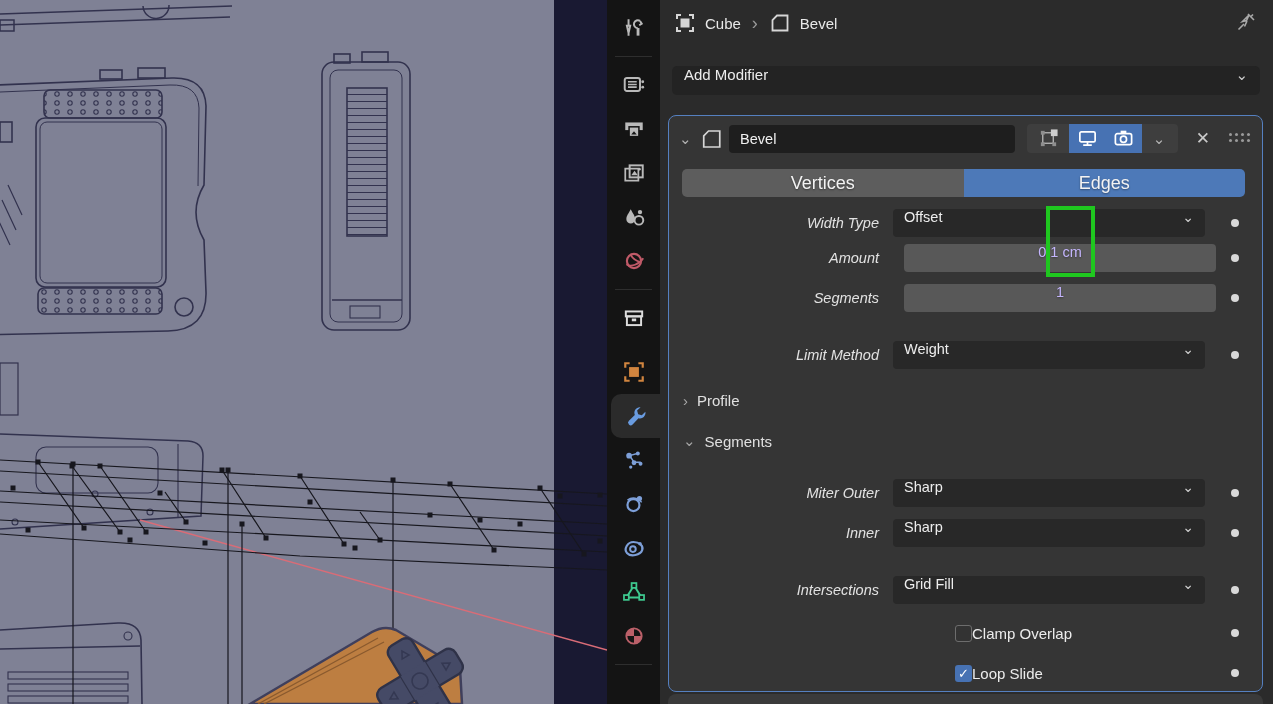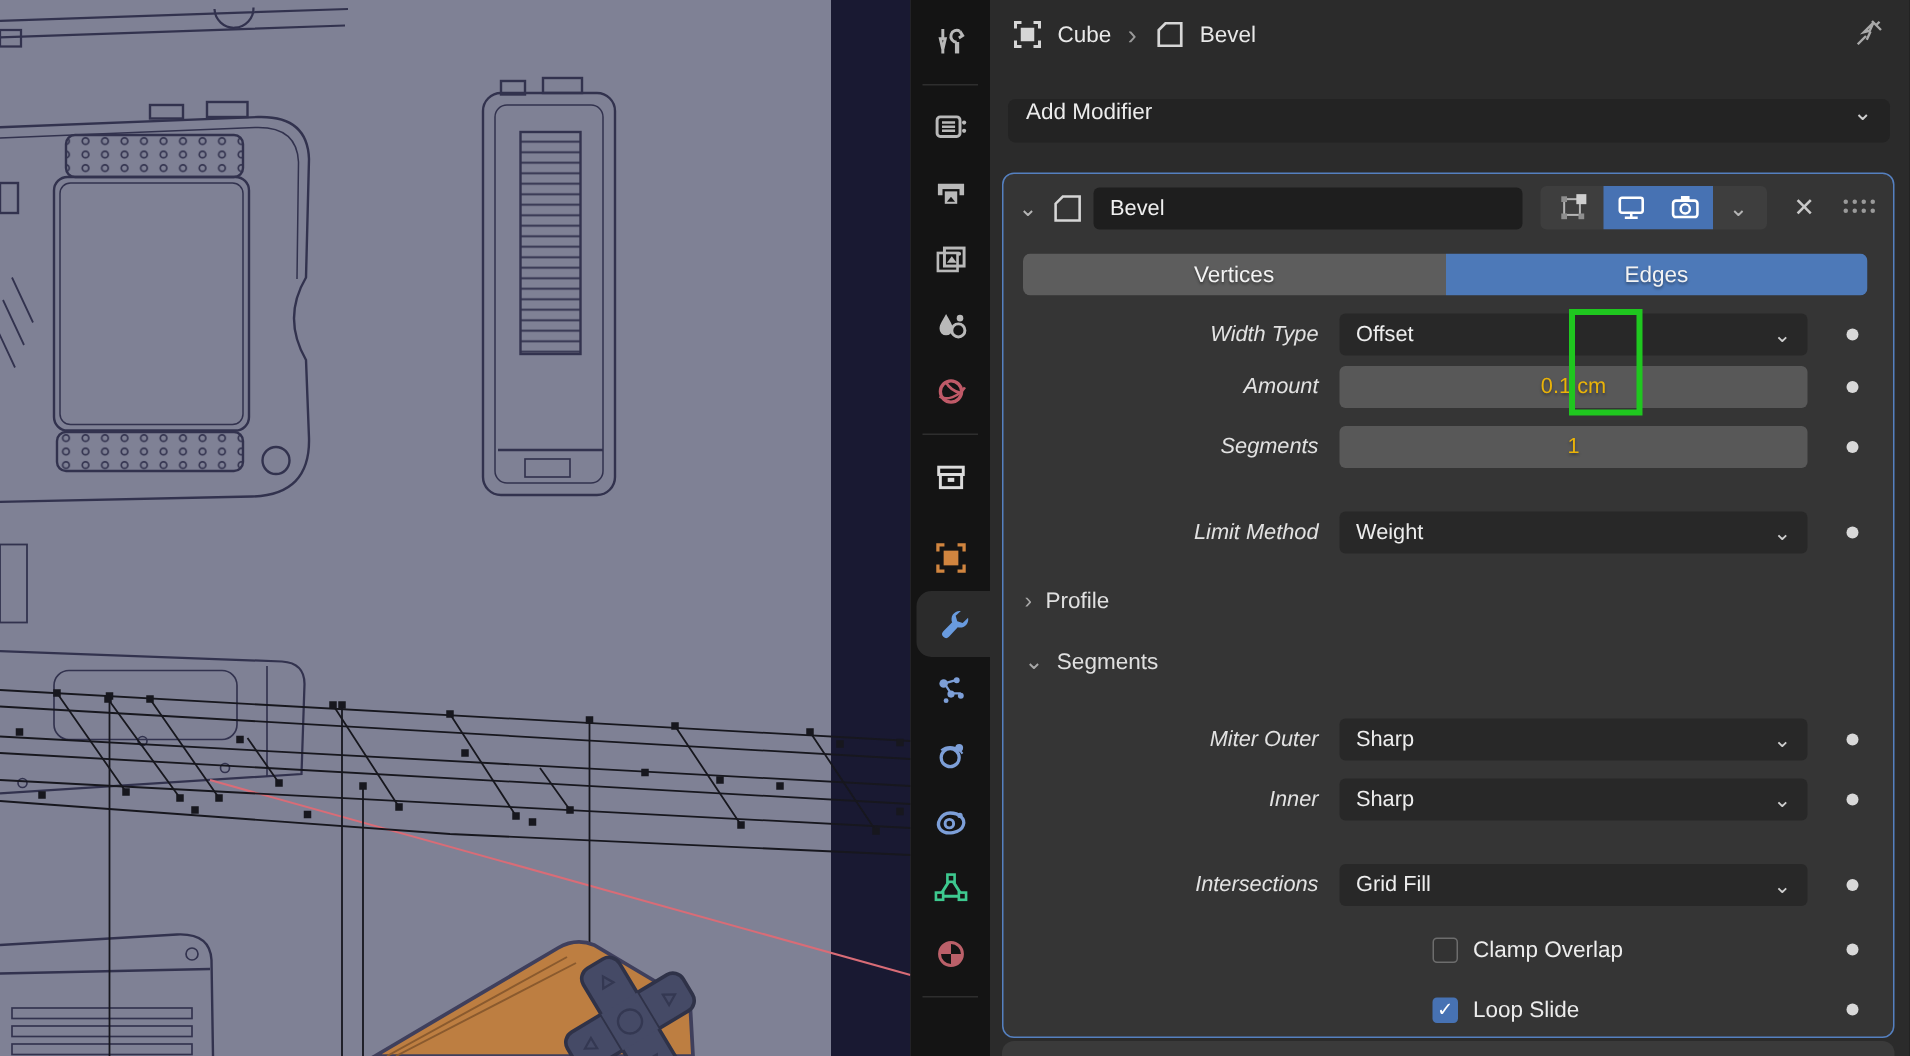--- a/index.html
+++ b/index.html
@@ -40,37 +40,37 @@
   .hbtn.on{background:#4772b3;}
   .hbtn svg{width:21px;height:21px;}
   #closex{width:30px;text-align:center;color:#c9c9c9;font-size:17px;cursor:pointer;margin-left:4px;}
   #grip{width:23px;height:12px;margin-left:6px;cursor:grab;position:relative;}
   #grip i{position:absolute;width:3px;height:3px;border-radius:50%;background:#9a9a9a;
           box-shadow:6px 0 #9a9a9a,12px 0 #9a9a9a,18px 0 #9a9a9a,0 6px #9a9a9a,6px 6px #9a9a9a,12px 6px #9a9a9a,18px 6px #9a9a9a;}
   #hl{position:absolute;left:377px;top:90px;width:49px;height:71px;border:4px solid #1fc71f;
       box-sizing:border-box;pointer-events:none;z-index:5;}
   
   #seg{position:absolute;left:13px;right:17px;top:53px;height:28px;display:flex;border-radius:5px;overflow:hidden;}
-  .segopt{flex:1;display:flex;align-items:center;justify-content:center;font-size:15px;color:#f3f3f3;
+  .segopt{flex:1;display:flex;align-items:center;justify-content:center;font-size:18px;color:#f3f3f3;
           background:#5d5d5d;cursor:pointer;text-shadow:0 1px 2px rgba(0,0,0,.4);}
   .segopt.on{background:#4d79b8;}
   
   .row{position:absolute;left:0;right:0;height:28px;display:flex;align-items:center;}
   .rlabel{width:224px;text-align:right;padding-right:14px;box-sizing:border-box;color:#e2e2e2;
           font-size:14.5px;flex:0 0 auto;font-style:italic;}
-  .widget{width:312px;height:28px;box-sizing:border-box;border-radius:4px;display:flex;align-items:center;
+  .widget{width:312px;height:28px;box-sizing:border-box;border-radius:4px;display:flex;
           font-size:14.5px;cursor:pointer;flex:0 0 auto;}
   .drop{background:#282828;color:#ededed;padding:0 11px;}
   .drop .chev{margin-left:auto;color:#cfcfcf;font-size:14px;}
-  .num{background:#585858;color:#eab308;justify-content:center;text-shadow:0 1px 2px rgba(0,0,0,.35);}
+  .num{background:#585858;color:#c4b5fd;justify-content:center;text-shadow:0 1px 2px rgba(0,0,0,.35);margin-left:11px;}
   .dot{position:absolute;left:562px;width:8px;height:8px;border-radius:50%;background:#d9d9d9;cursor:pointer;}
   .subhead{position:absolute;left:14px;display:flex;align-items:center;gap:9px;color:#e0e0e0;
            font-size:15px;cursor:pointer;}
   .subhead .chev{color:#a8a8a8;font-size:15px;}
-  .chkrow{position:absolute;left:238px;display:flex;align-items:center;gap:10px;height:22px;cursor:pointer;padding-left:48px;}
+  .chkrow{position:absolute;left:238px;display:flex;align-items:center;height:22px;cursor:pointer;padding-left:48px;}
   .box{width:17px;height:17px;border-radius:3px;box-sizing:border-box;}
   .box.off{background:#333;border:1px solid #6d6d6d;}
   .box.onn{background:#4772b3;color:#fff;font-size:13px;font-weight:bold;display:flex;
            align-items:center;justify-content:center;}
   .chklabel{font-size:15px;color:#ececec;}
   #nextpanel{position:absolute;left:8px;right:10px;top:694px;height:10px;background:#3a3a3a;
              border-radius:8px 8px 0 0;}
 </style>
 </head>
 <body>

